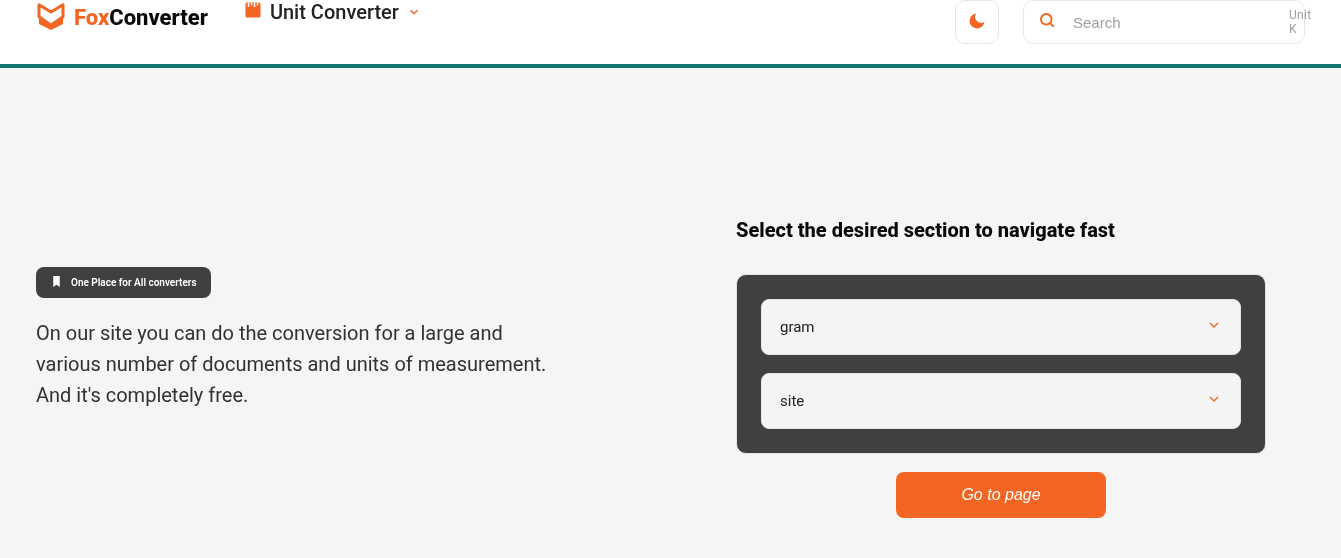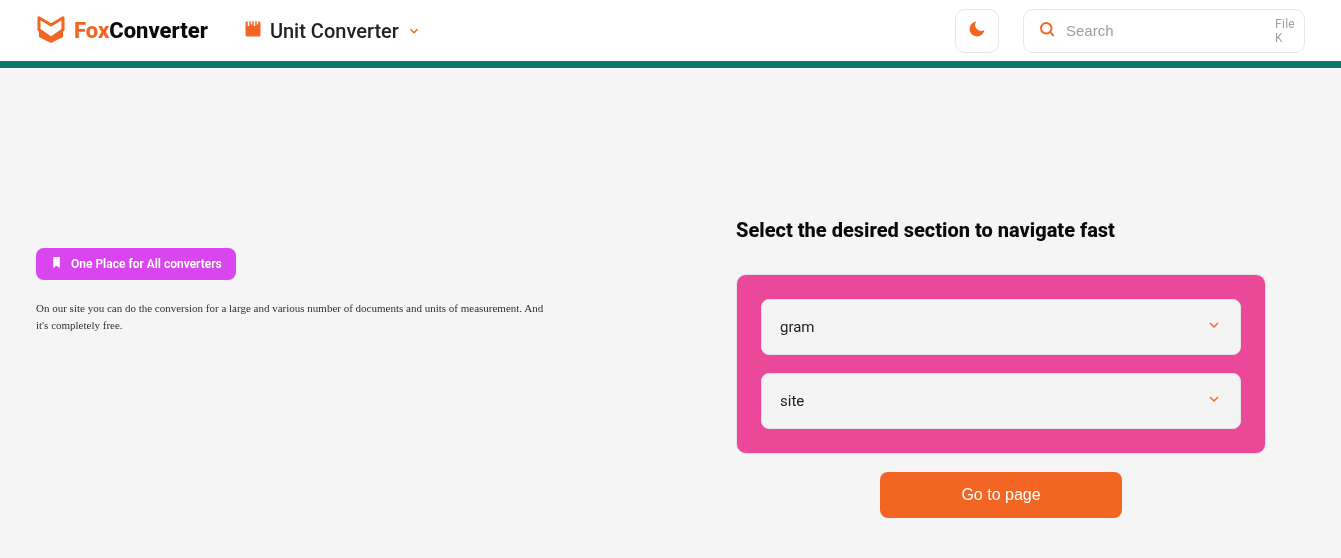--- a/index.html
+++ b/index.html
@@ -6,24 +6,24 @@
     body {
       font-family: -apple-system, BlinkMacSystemFont, "Segoe UI", Roboto, Helvetica, Arial, sans-serif;
       background: #f5f5f5;
       color: #0a0a0a;
       width: 1341px;
       height: 558px;
       overflow: hidden;
     }
     header {
       background: #fff;
-      border-bottom: 7px solid #0f766e;
+      border-bottom: 4px solid #0f766e;
       height: 68px;
       display: flex;
-      align-items: center;
+      align-items: flex-start;
       padding: 0 36px;
       gap: 24px;
     }
     .logo {
       display: flex;
       align-items: center;
       gap: 8px;
       font-size: 22px;
       font-weight: 700;
     }
@@ -54,21 +54,21 @@
     }
     .search-box {
       width: 282px;
       height: 44px;
       border: 1px solid #e6e6e6;
       border-radius: 10px;
       background: #fff;
       display: flex;
       align-items: center;
       padding: 0 14px;
-      gap: 10px;
+      gap: 17px;
     }
     .search-box input {
       border: none;
       outline: none;
       flex: 1;
       font-size: 15px;
       color: #222;
       background: transparent;
     }
     .search-box input::placeholder { color: #9aa0a6; }
@@ -85,54 +85,54 @@
     }
     .left {
       flex: 1;
       padding-top: 180px;
       max-width: 640px;
     }
     .badge {
       display: inline-flex;
       align-items: center;
       gap: 8px;
-      background: #d946ef;
+      background: #404040;
       color: #fff;
-      font-size: 12px;
+      font-size: 10px;
       font-weight: 600;
       padding: 8px 14px;
       border-radius: 8px;
       margin-bottom: 20px;
+      margin-top: 19px;
     }
     h1 {
       font-size: 36px;
       font-weight: 800;
       line-height: 1.3;
       color: #0a0a0a;
       margin-bottom: 20px;
     }
     .subtitle {
-      font-size: 11px;
+      font-size: 20px;
       color: #323232;
       line-height: 1.55;
       max-width: 520px;
-      font-family: Liberation Serif, serif;
     }
     .right {
       width: 530px;
       padding-top: 150px;
     }
     .right h2 {
       font-size: 20px;
       font-weight: 800;
       color: #0a0a0a;
       margin-bottom: 32px;
     }
     .card {
-      background: #ec4899;
+      background: #404040;
       border: 1px solid #e4e4e4;
       border-radius: 10px;
       padding: 24px;
       display: flex;
       flex-direction: column;
       gap: 18px;
     }
     .select {
       height: 56px;
       background: #f4f4f4;
@@ -142,30 +142,31 @@
       align-items: center;
       justify-content: space-between;
       padding: 0 18px;
       font-size: 15px;
       color: #222;
       cursor: pointer;
     }
     .select svg { color: #f26522; }
     .go-btn {
       margin: 18px auto 0;
-      width: 242px;
+      width: 210px;
       height: 46px;
       background: #f26522;
       color: #fff;
       border: none;
       border-radius: 8px;
       font-size: 16px;
       font-weight: 500;
       cursor: pointer;
       display: block;
+      font-style: italic;
     }
   </style>
 </head>
 <body>
 
 <header>
   <div class="logo">
     <span>
       <svg width="30" height="30" viewBox="0 0 50 50" fill="none">
         <path d="M5 8 L25 20 L45 8 L45 28 L25 42 L5 28 Z" stroke="#f26522" stroke-width="5" fill="none" stroke-linejoin="round"></path>
@@ -203,21 +204,21 @@
   </button>
 
   <div class="search-box">
     <span>
       <svg width="18" height="18" viewBox="0 0 24 24" fill="none" stroke="#f26522" stroke-width="2.5">
           <circle cx="11" cy="11" r="7"></circle>
           <line x1="21" y1="21" x2="16.5" y2="16.5"></line>
         </svg>
     </span>
     <input type="text" placeholder="Search" style="">
-    <span class="kbd">File K</span>
+    <span class="kbd">Unit K</span>
   </div>
 </header>
 
 <div class="main">
   <div class="left">
     <div class="badge">
       <span>
         <svg width="13" height="13" viewBox="0 0 24 24" fill="#fff">
             <path d="M6 2h12v20l-6-4-6 4V2z"></path>
           </svg>

